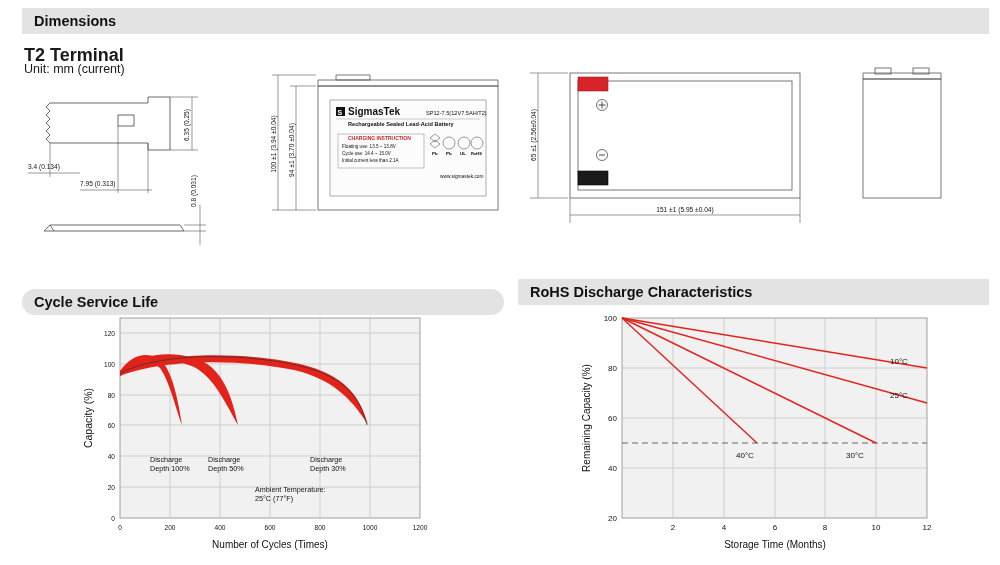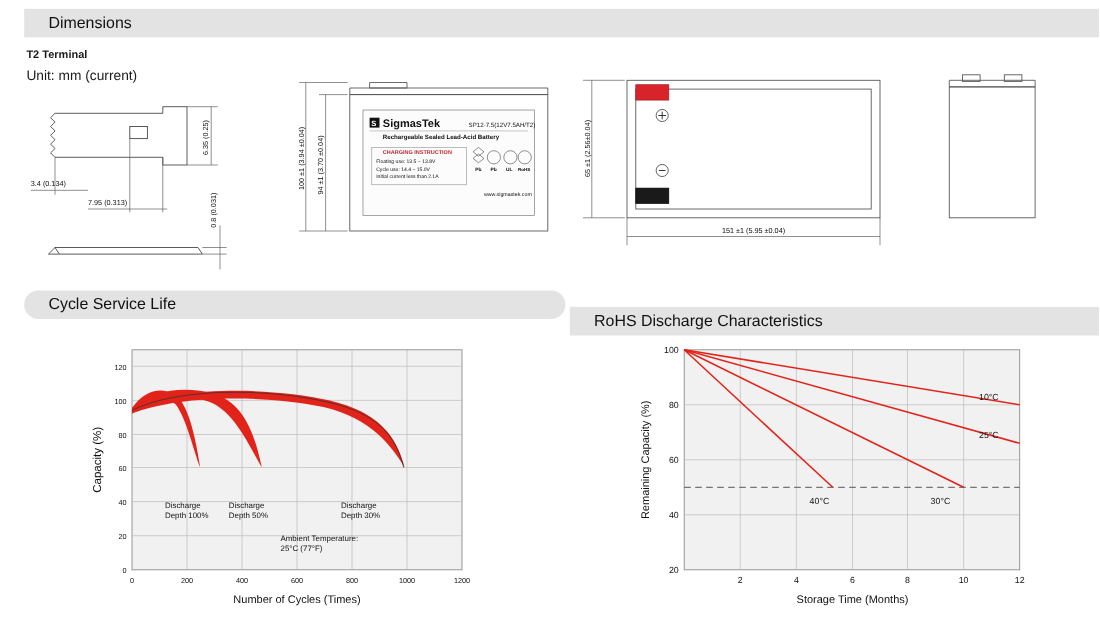--- a/index.html
+++ b/index.html
@@ -3,27 +3,27 @@
 <meta charset="utf-8">
 <style>
   html,body{margin:0;padding:0;}
   body{
     width:1000px;height:565px;background:#ffffff;
     font-family:"Liberation Sans", sans-serif;
     color:#1a1a1a;overflow:hidden;position:relative;
   }
   .section-head{
     background:#e3e3e3;height:26px;display:flex;align-items:center;
-    padding-left:22px;font-weight:normal;font-size:14.5px;color:#111;
+    padding-left:12px;font-weight:bold;font-size:14.5px;color:#111;
   }
   #dim-head{position:absolute;left:22px;top:8px;width:955px;}
-  #cycle-head{position:absolute;left:22px;top:264px;width:470px;border-radius:13px;}
+  #cycle-head{position:absolute;left:22px;top:289px;width:470px;border-radius:13px;}
   #self-head{position:absolute;left:518px;top:279px;width:459px;}
 
-  .t2-title{position:absolute;left:24px;top:45px;font-weight:bold;font-size:10px;}
+  .t2-title{position:absolute;left:24px;top:45px;font-weight:bold;font-size:18px;}
   .t2-unit{position:absolute;left:24px;top:62px;font-size:12.5px;}
   .dimtxt{font-size:6.6px;color:#111;fill:#111;}
   .chartwrap{position:absolute;}
   svg{display:block;overflow:visible;}
   text{font-family:"Liberation Sans", sans-serif;}
 </style>
 </head>
 <body>
 
 <div class="section-head" id="dim-head">

